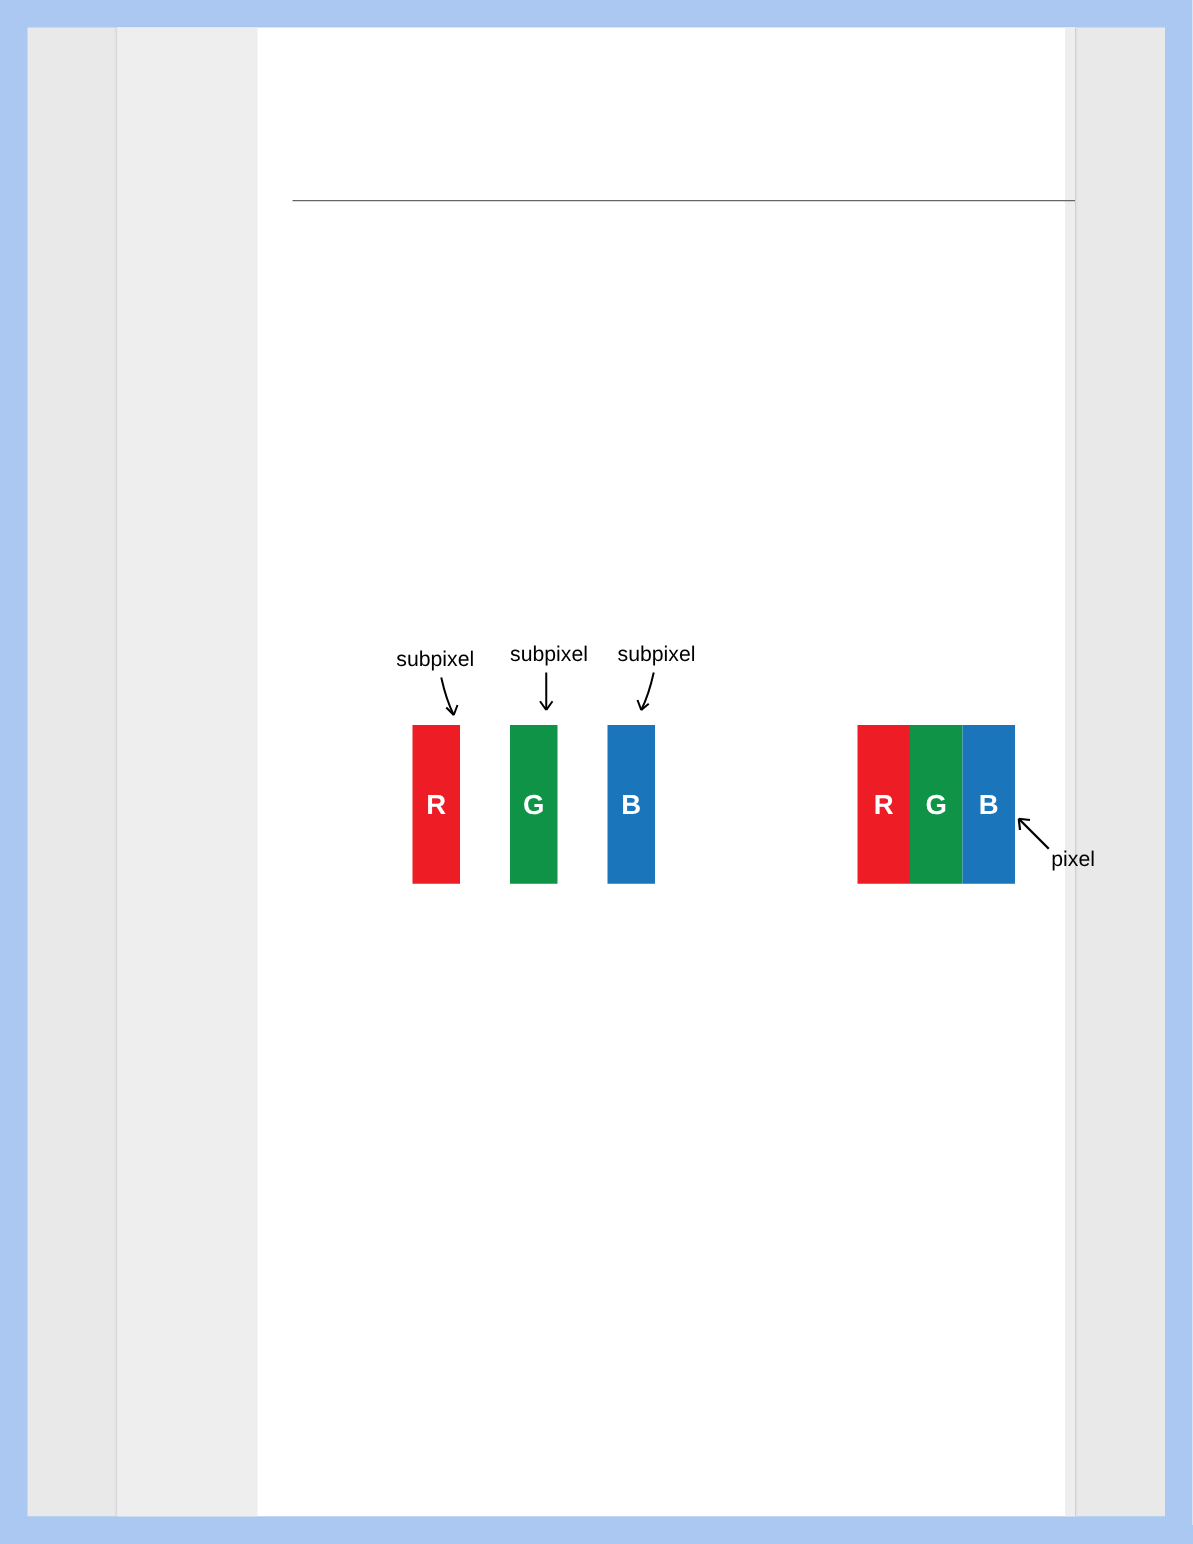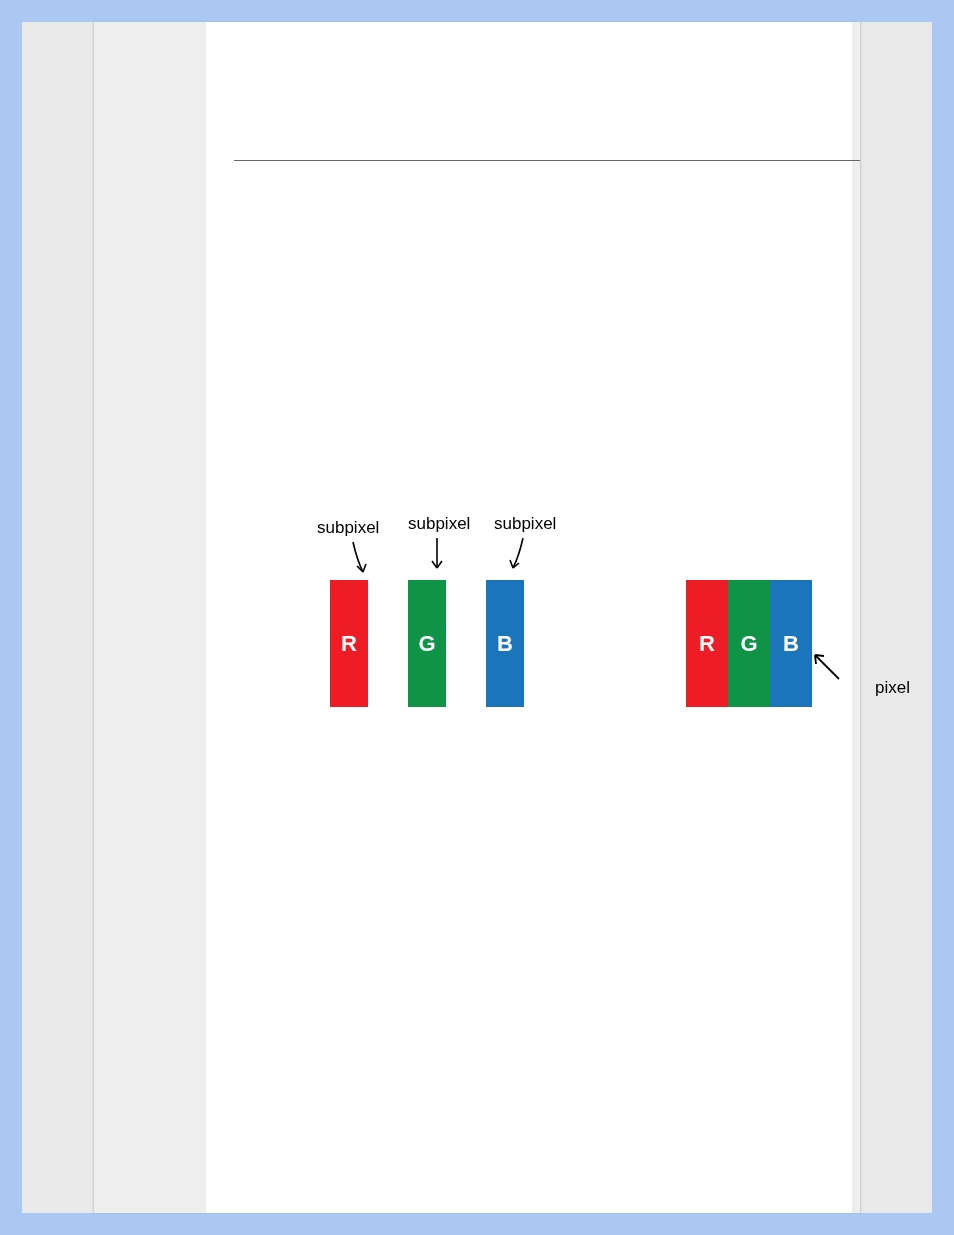--- a/index.html
+++ b/index.html
@@ -121,21 +121,20 @@
       color: #ffffff;
       font-weight: bold;
       font-size: 22px;
     }
     .pixel-label {
       position: absolute;
       font-size: 17px;
       color: #000;
       left: 617px;
       top: 186px;
-      margin-left: 34px;
     }
     .pixel-arrow {
       position: absolute;
       left: 585px;
       top: 157px;
       width: 36px;
       height: 34px;
     }
   </style>
 </head>

